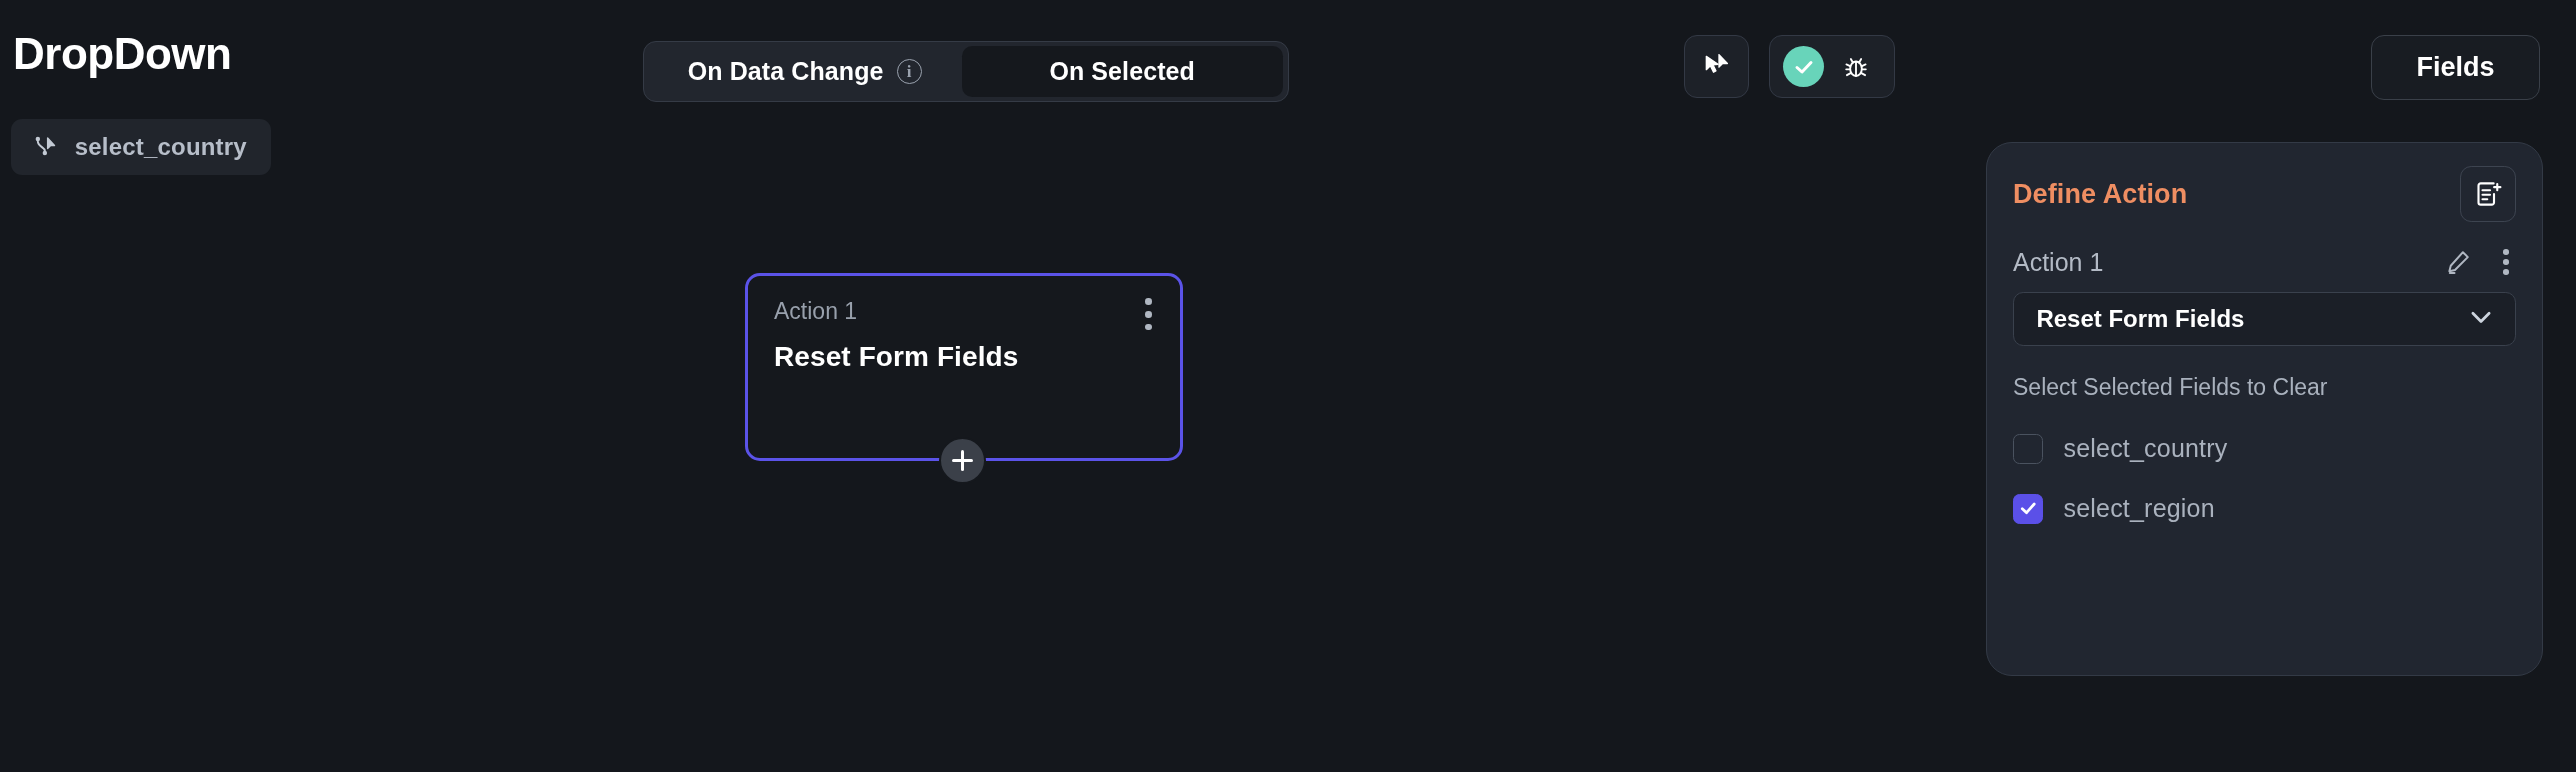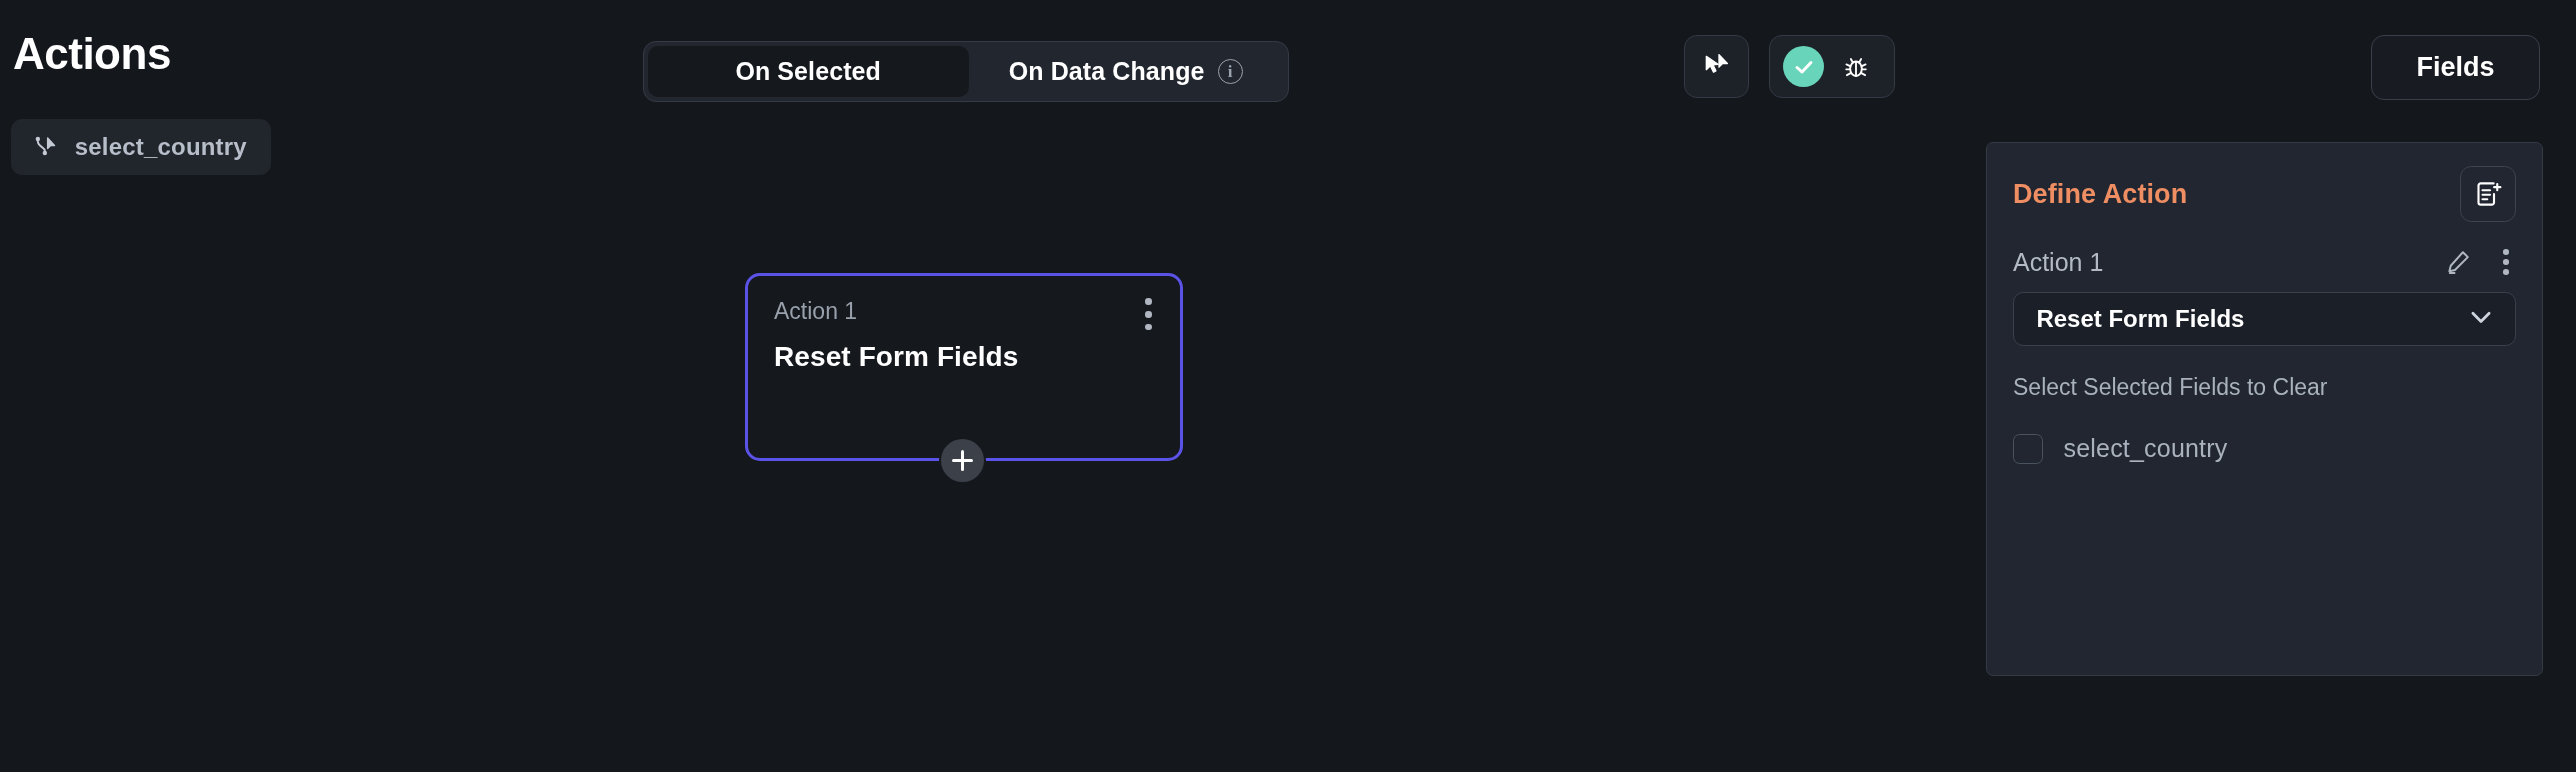--- a/index.html
+++ b/index.html
@@ -231,21 +231,21 @@
 
   
   .define-panel {
     position: absolute;
     left: 1986px;
     top: 142px;
     width: 557px;
     height: 534px;
     background: #212630;
     border: 0.9px solid #333a46;
-    border-radius: 7px;
+    border-radius: 26px;
     padding: 30px 26px;
   }
   .panel-head {
     display: flex;
     align-items: flex-start;
     justify-content: space-between;
   }
   .panel-title {
     font-size: 27px;
     font-weight: 700;
@@ -340,41 +340,41 @@
     font-size: 25px;
     color: #aab2be;
     letter-spacing: 0.2px;
   }
 </style>
 </head>
 <body>
 
 <div id="root">
 
-  <div class="page-title">Actions</div>
+  <div class="page-title">DropDown</div>
 
   <div class="source-chip">
     <span>
       <svg width="28" height="28" viewBox="0 0 24 24" fill="none" stroke="#c3cad4" stroke-width="1.7" stroke-linecap="round" stroke-linejoin="round">
         <circle cx="5" cy="6" r="1.9" fill="#c3cad4" stroke="none"></circle>
         <circle cx="11" cy="18" r="1.9" fill="#c3cad4" stroke="none"></circle>
         <path d="M5 8.2c0 4 6 5.2 6 7.8"></path>
         <path d="M13.4 5.2 L13.4 14.2 L16 11.6 L19.3 11.6 Z" fill="#c3cad4" stroke="#c3cad4" stroke-width="1.2"></path>
       </svg>
     </span>
     <span class="chip-label">select_country</span>
   </div>
 
   <div class="tab-group">
-    <div class="tab tab-0">
-      <span>On Selected</span>
-    </div>
     <div class="tab tab-1">
       <span>On Data Change</span>
       <span class="info-icon">i</span>
+    </div>
+    <div class="tab tab-0">
+      <span>On Selected</span>
     </div>
   </div>
 
   <div class="icon-btn btn-pointer">
     <span>
       <svg width="32" height="32" viewBox="0 0 24 24" fill="none" stroke="#ffffff" stroke-width="1.6" stroke-linecap="round" stroke-linejoin="round">
         <path d="M4 5.5 L4 15.5 L7 12.6 L9.4 17.4 L11.2 16.4 L9 11.8 L12.8 11.5 Z" fill="#ffffff" stroke="#ffffff" stroke-width="1"></path>
         <path d="M13.5 4.2 L13.5 13.6 L16.2 10.9 L19.8 10.9 Z" fill="#ffffff" stroke="#ffffff" stroke-width="1"></path>
       </svg>
     </span>
@@ -461,19 +461,27 @@
 
     <div class="field-legend">Select Selected Fields to Clear</div>
 
     <div class="check-list">
 
       <div class="check-item">
         <span class="cbox off"></span>
         <span class="ci-label">select_country</span>
       </div>
 
+      <div class="check-item">
+        <span class="cbox on">
+          <svg width="20.5" height="20.5" viewBox="0 0 24 24" fill="none" stroke="#ffffff" stroke-width="3.2" stroke-linecap="round" stroke-linejoin="round">
+            <path d="M5 12.5 L10 17.2 L19 7"></path>
+          </svg>
+        </span>
+        <span class="ci-label">select_region</span>
+      </div>
 
 
     </div>
   </div>
 
 </div>
 
 
 </body></html>

